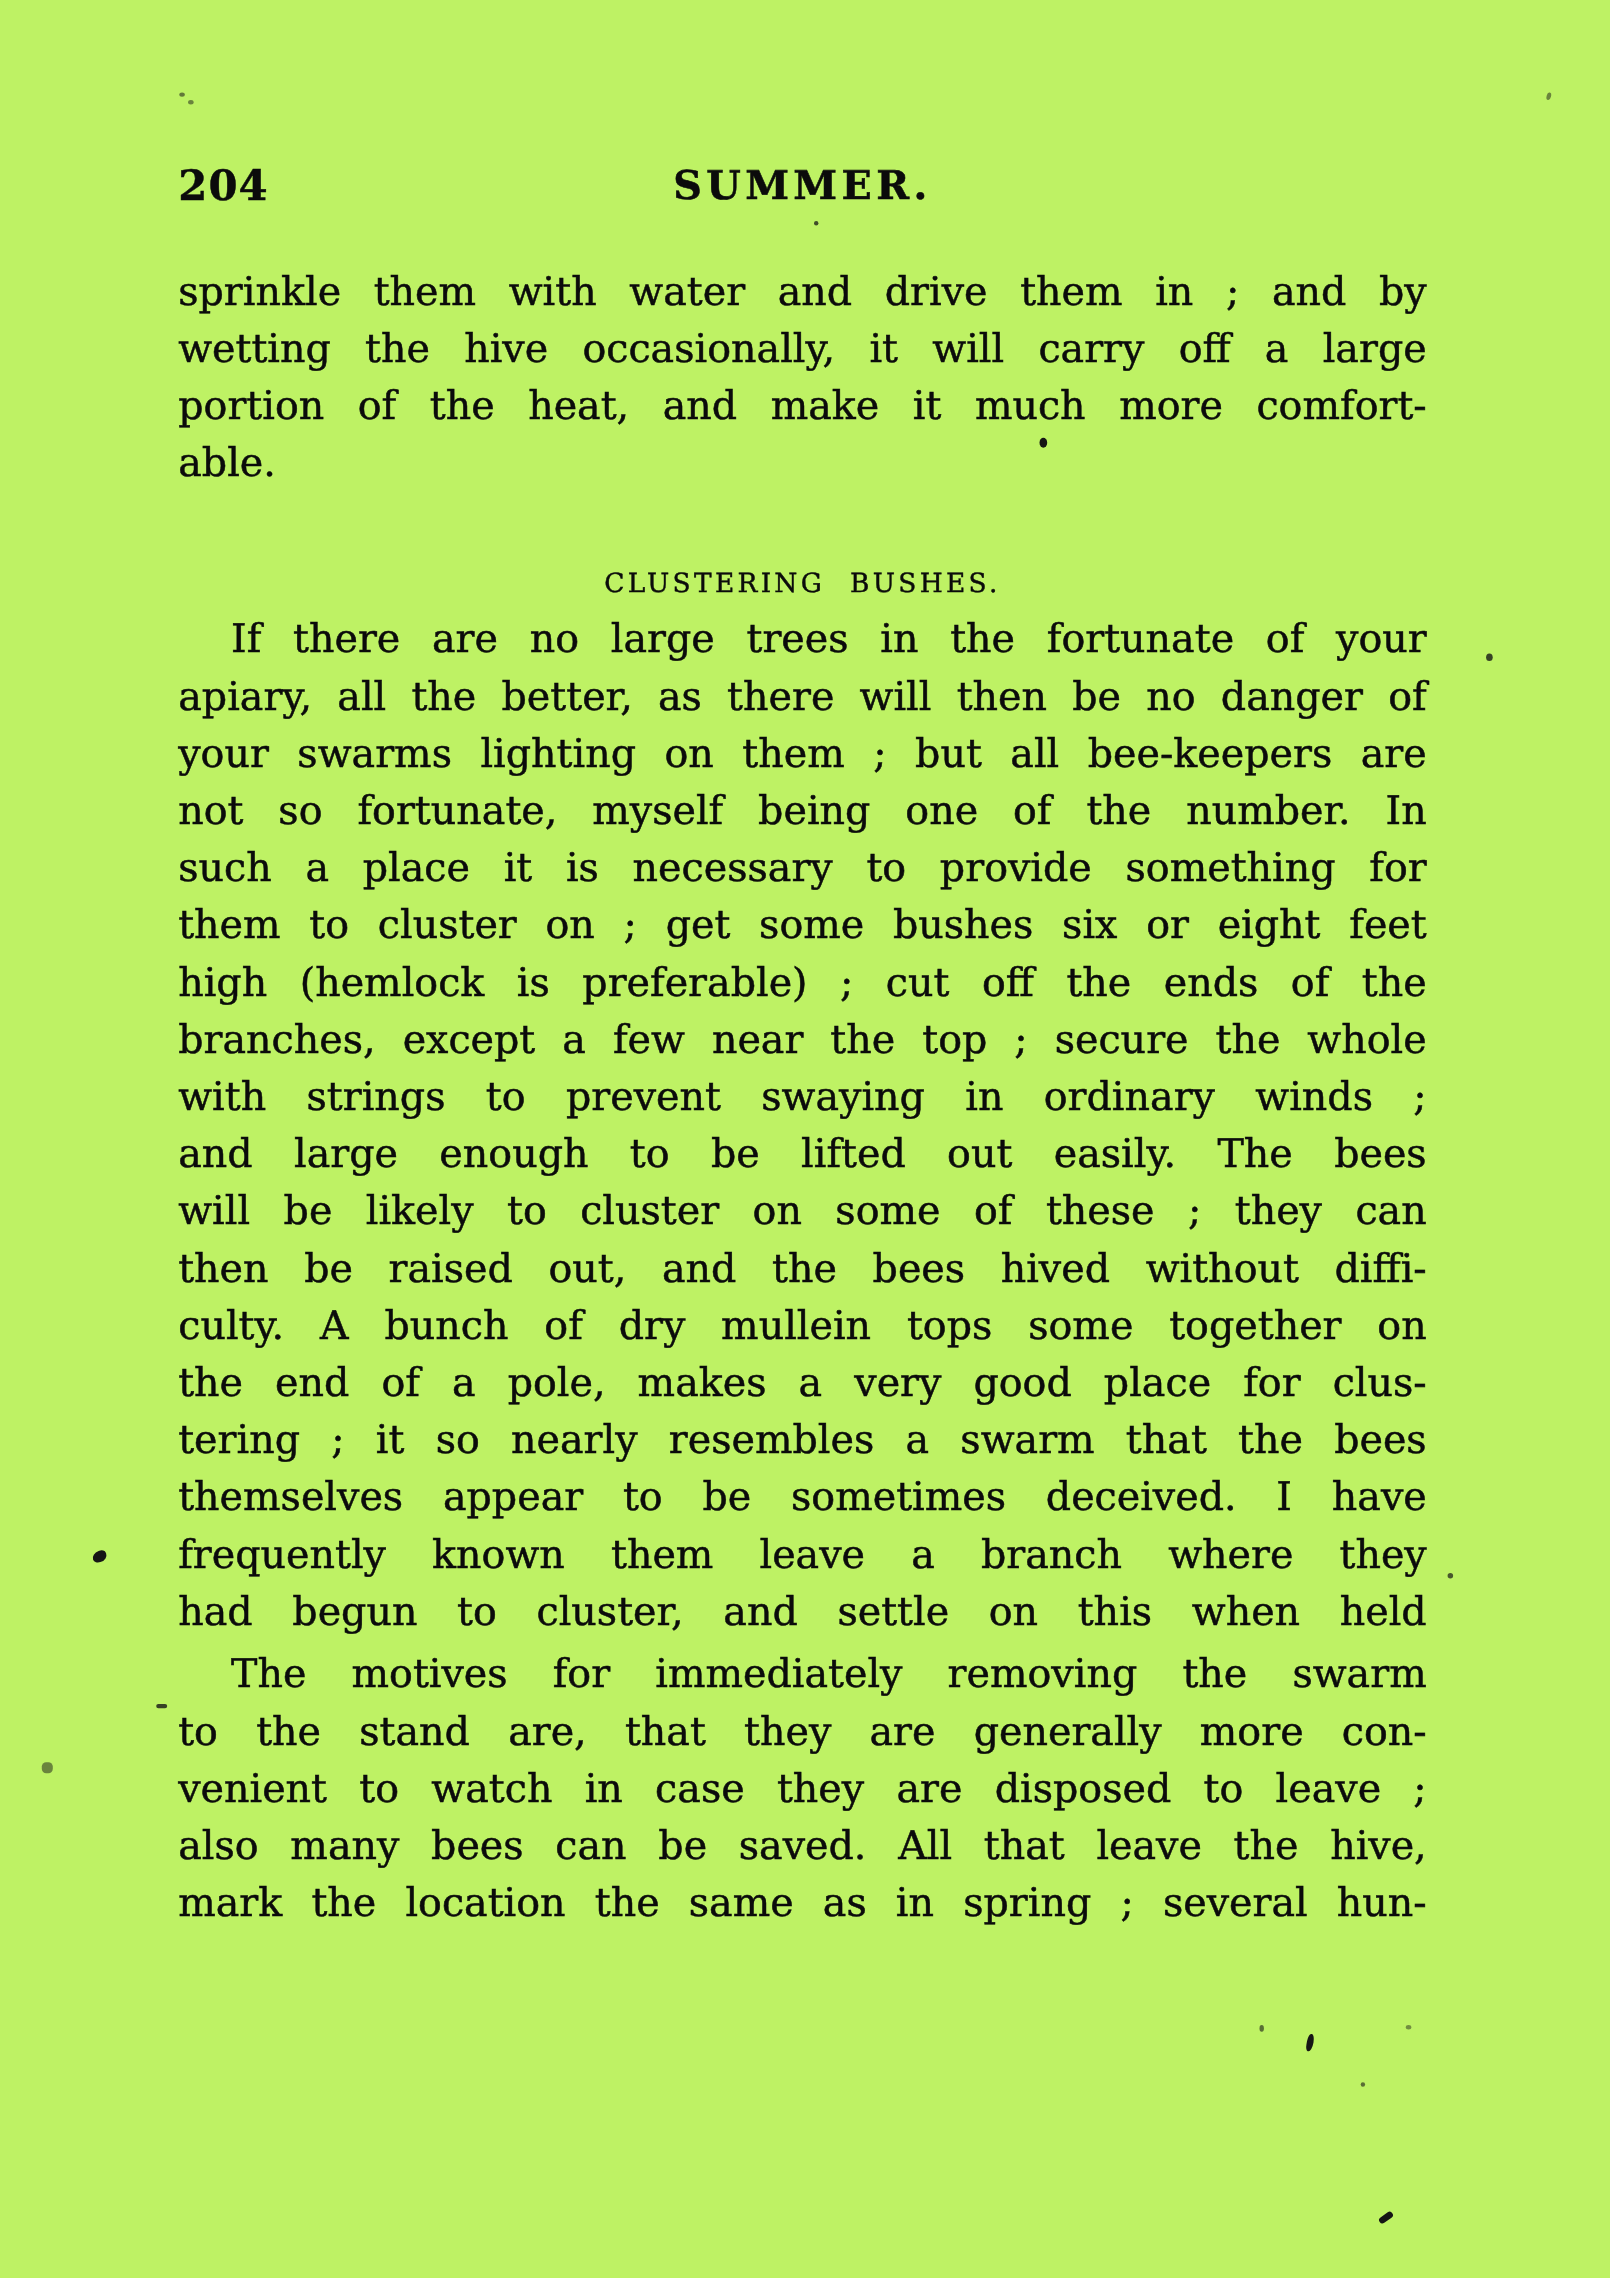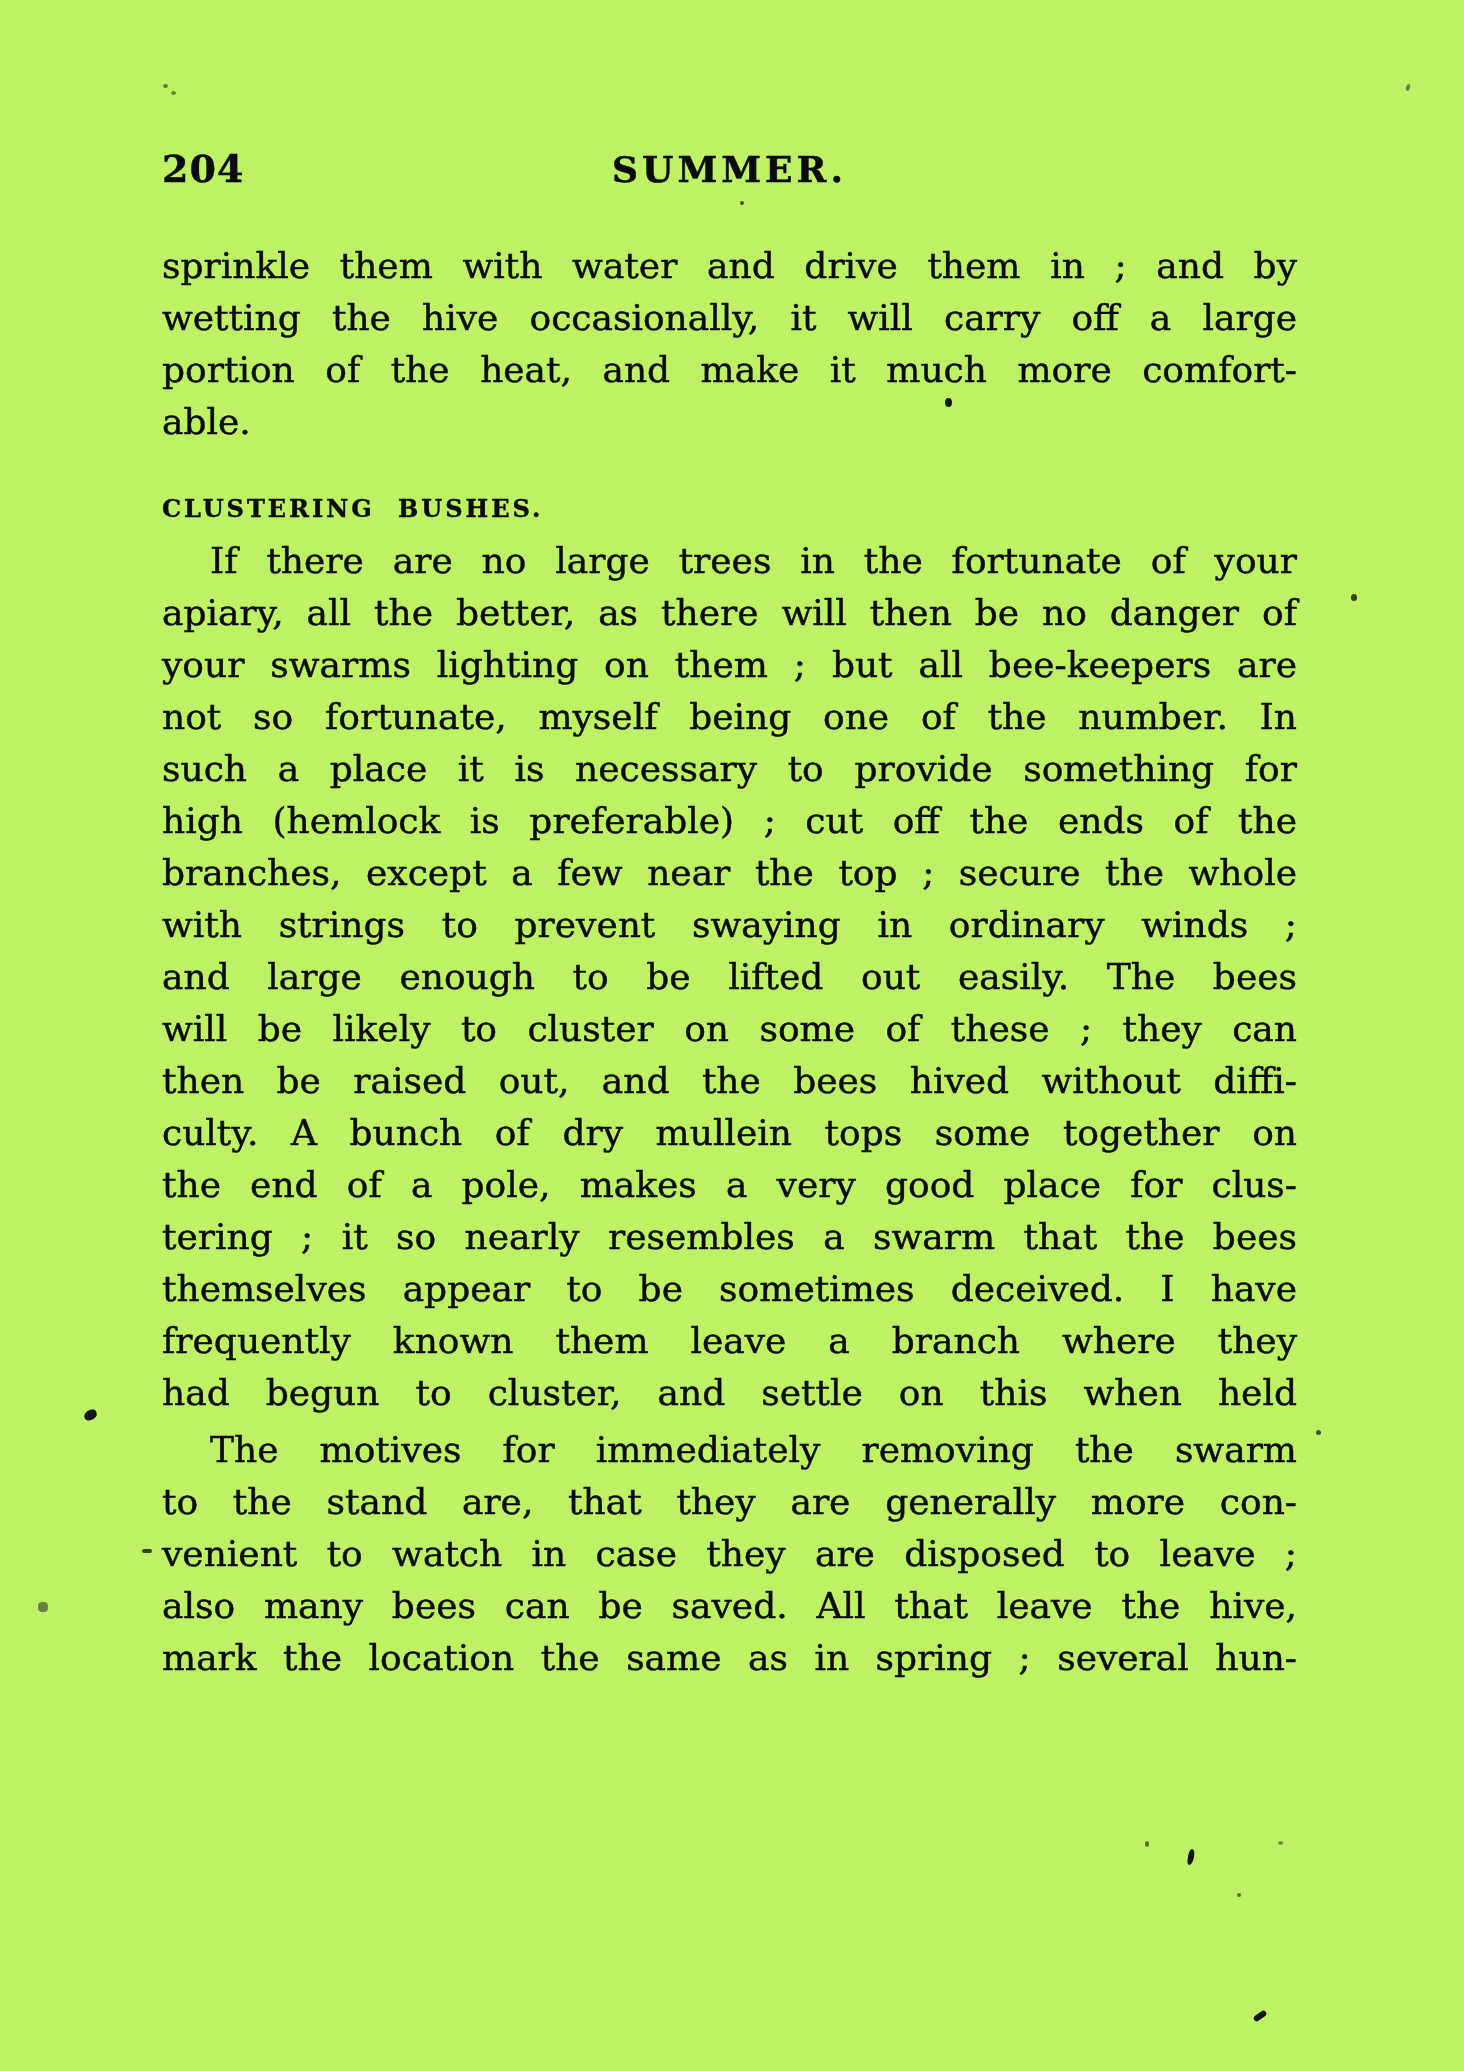--- a/index.html
+++ b/index.html
@@ -63,27 +63,27 @@
     -webkit-text-stroke: 0.45px #0b0b0b;
   }
   .line.left-last {
     text-align: right;
     text-align-last: left;
   }
   .line.indent {
     padding-left: 48px;
   }
   .section-heading {
-    margin-top: 41px;
+    margin-top: 62px;
     margin-bottom: 6px;
     height: 40px;
     line-height: 40px;
-    text-align: left;
+    text-align: center;
     font-size: 24px;
-    font-weight: 700;
+    font-weight: 400;
     letter-spacing: 3px;
     word-spacing: 12px;
     -webkit-text-stroke: 0.4px #0b0b0b;
   }
   .para-3 {
     margin-top: 5px;
   }
   
   .speck {
     position: absolute;
@@ -111,20 +111,21 @@
     </div>
 
     <div class="section-heading">CLUSTERING BUSHES.</div>
 
     <div class="paragraph para-2">
       <div class="line indent">If there are no large trees in the fortunate of your</div>
       <div class="line">apiary, all the better, as there will then be no danger of</div>
       <div class="line">your swarms lighting on them ; but all bee-keepers are</div>
       <div class="line">not so fortunate, myself being one of the number. In</div>
       <div class="line">such a place it is necessary to provide something for</div>
+      <div class="line">them to cluster on ; get some bushes six or eight feet</div>
       <div class="line">high (hemlock is preferable) ; cut off the ends of the</div>
       <div class="line">branches, except a few near the top ; secure the whole</div>
       <div class="line">with strings to prevent swaying in ordinary winds ;</div>
       <div class="line">and large enough to be lifted out easily. The bees</div>
       <div class="line">will be likely to cluster on some of these ; they can</div>
       <div class="line">then be raised out, and the bees hived without diffi-</div>
       <div class="line">culty. A bunch of dry mullein tops some together on</div>
       <div class="line">the end of a pole, makes a very good place for clus-</div>
       <div class="line">tering ; it so nearly resembles a swarm that the bees</div>
       <div class="line">themselves appear to be sometimes deceived. I have</div>

